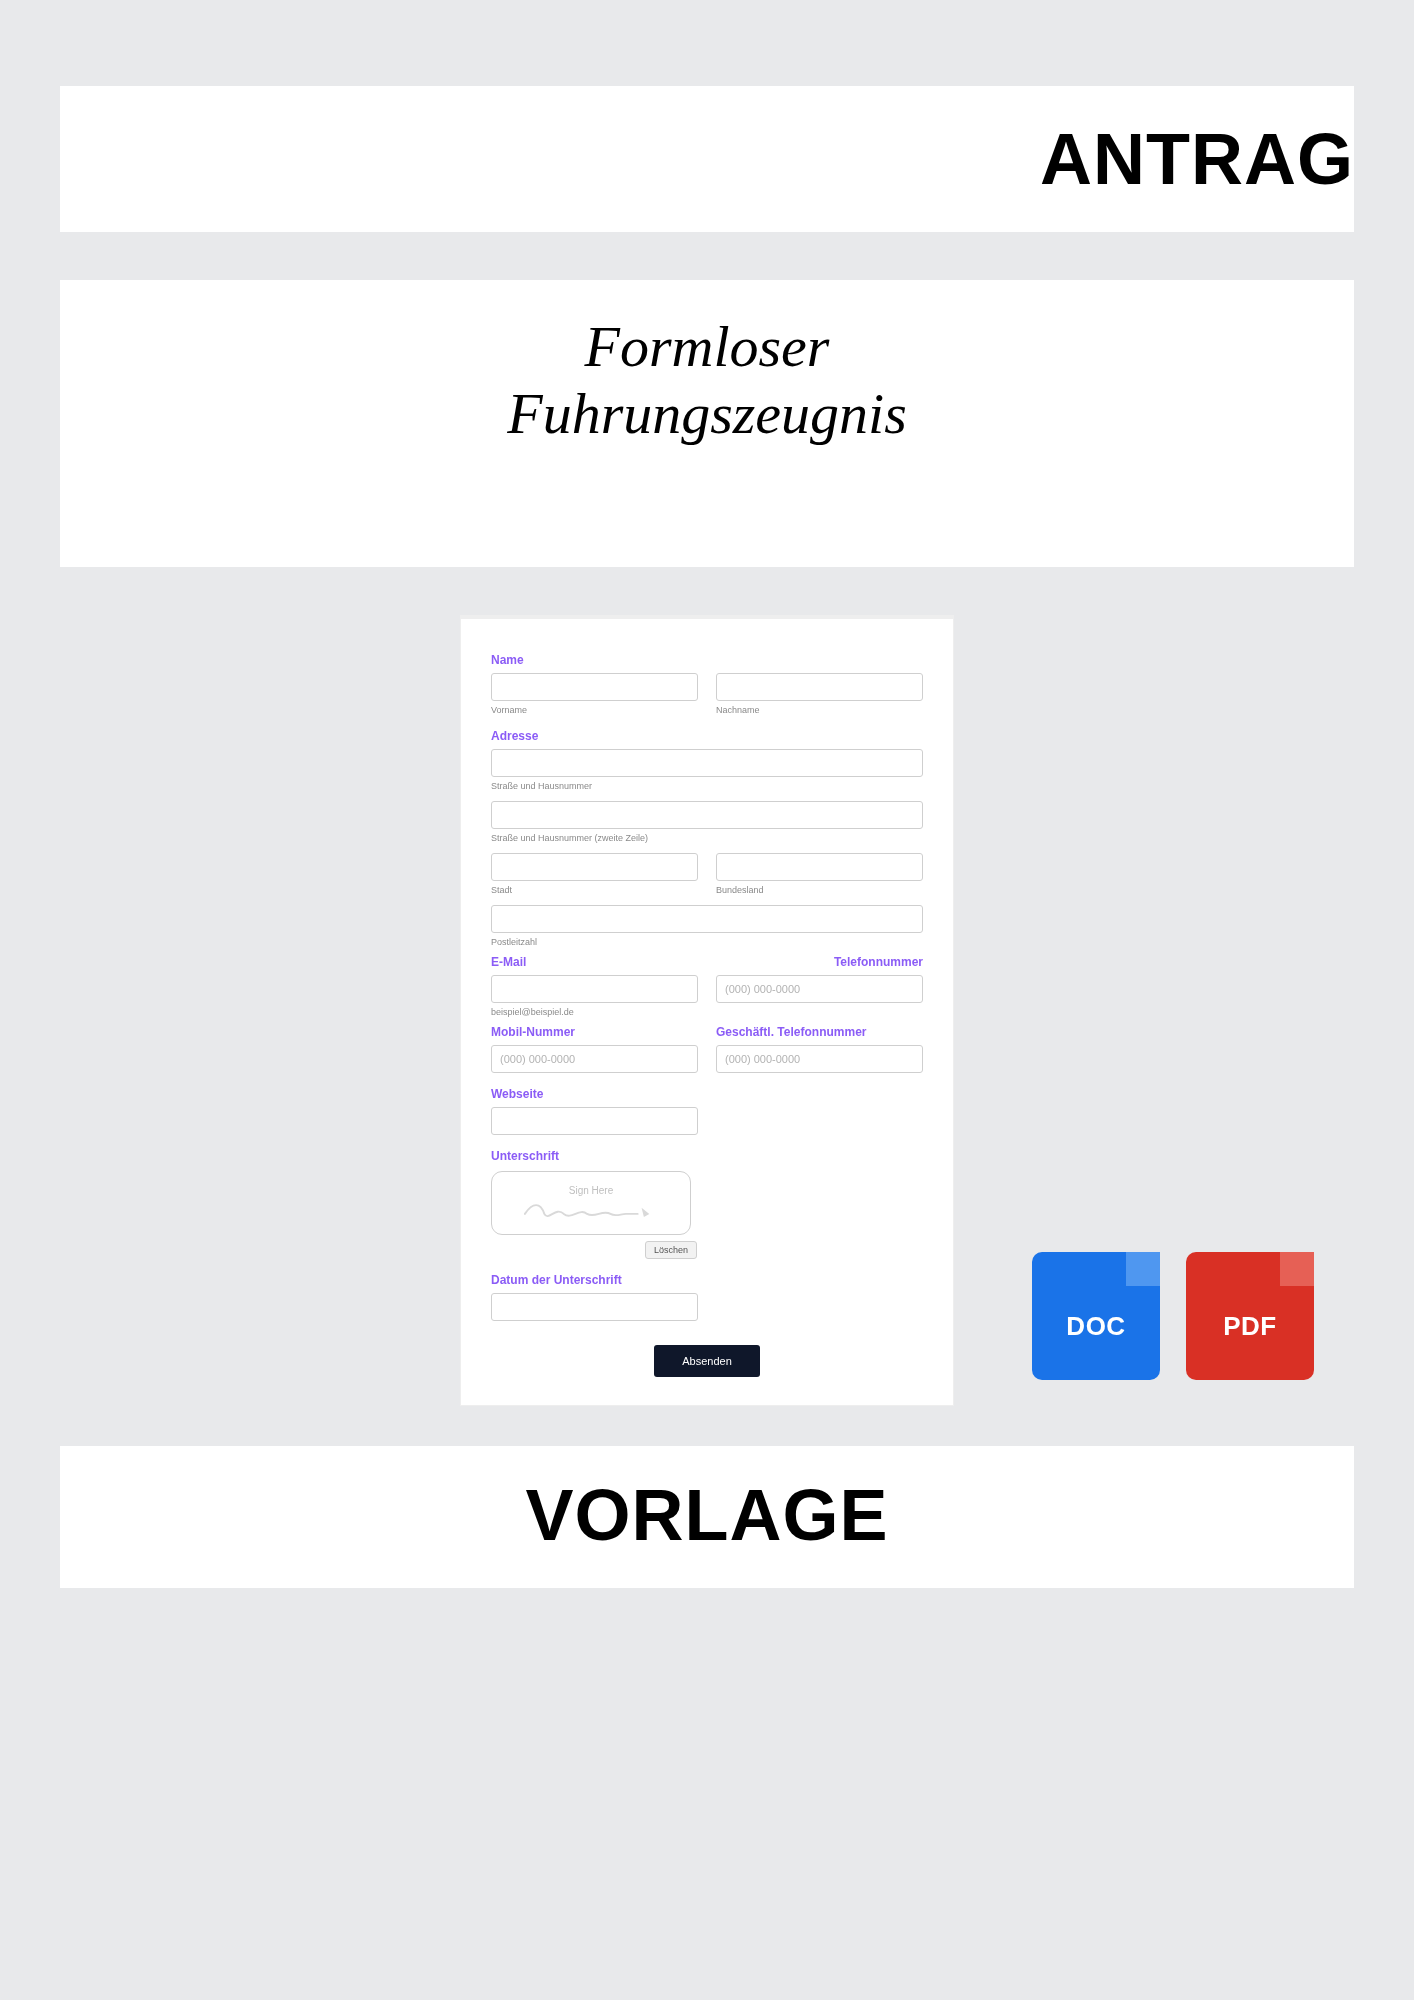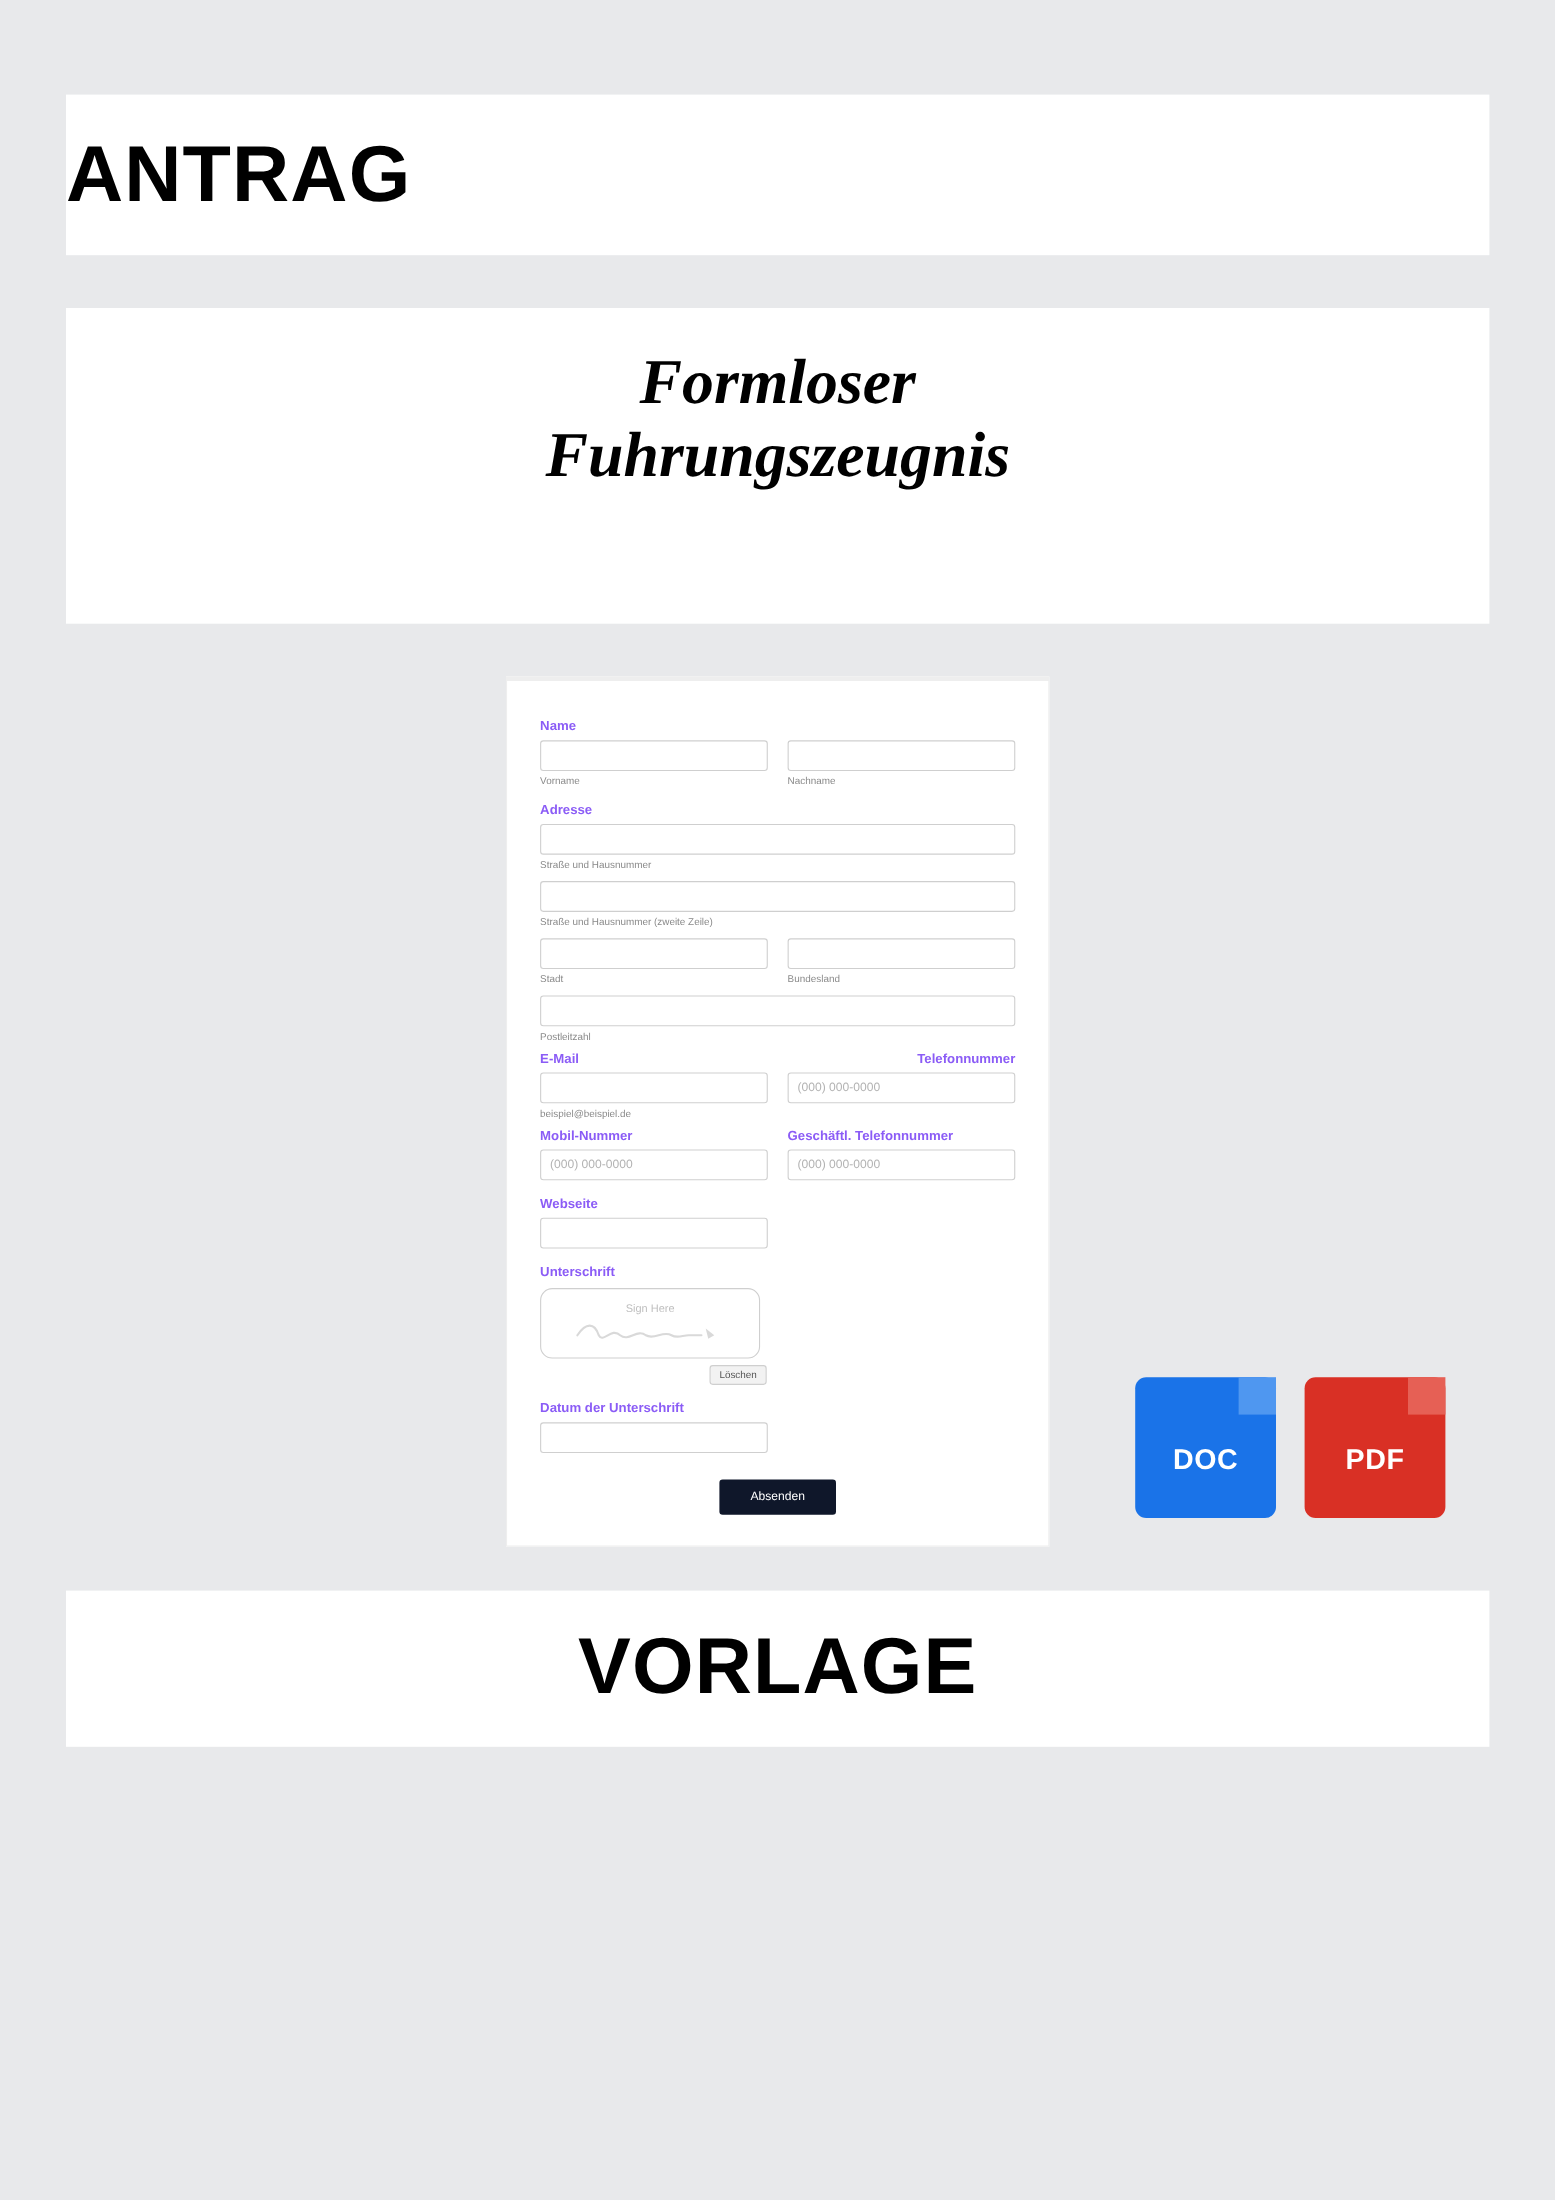--- a/index.html
+++ b/index.html
@@ -10,32 +10,32 @@
     padding: 0;
   }
   .page {
     padding: 86px 60px 60px 60px;
   }
   .panel {
     background: #fff;
     margin-bottom: 48px;
   }
   .panel-title {
-    text-align: left;
+    text-align: right;
     font-size: 72px;
     font-weight: 800;
     letter-spacing: 1px;
     padding: 32px 0;
     font-family: Arial, Helvetica, sans-serif;
   }
   .panel-subtitle {
     text-align: center;
     font-style: italic;
     font-size: 58px;
-    font-weight: 700;
+    font-weight: 400;
     padding: 34px 0 120px 0;
     line-height: 1.15;
     font-family: Georgia, "Times New Roman", serif;
   }
   .form-wrap {
     width: 494px;
     margin: 0 auto 40px auto;
     background: #fff;
     border: 1px solid #eee;
     border-top: 4px solid #eee;

